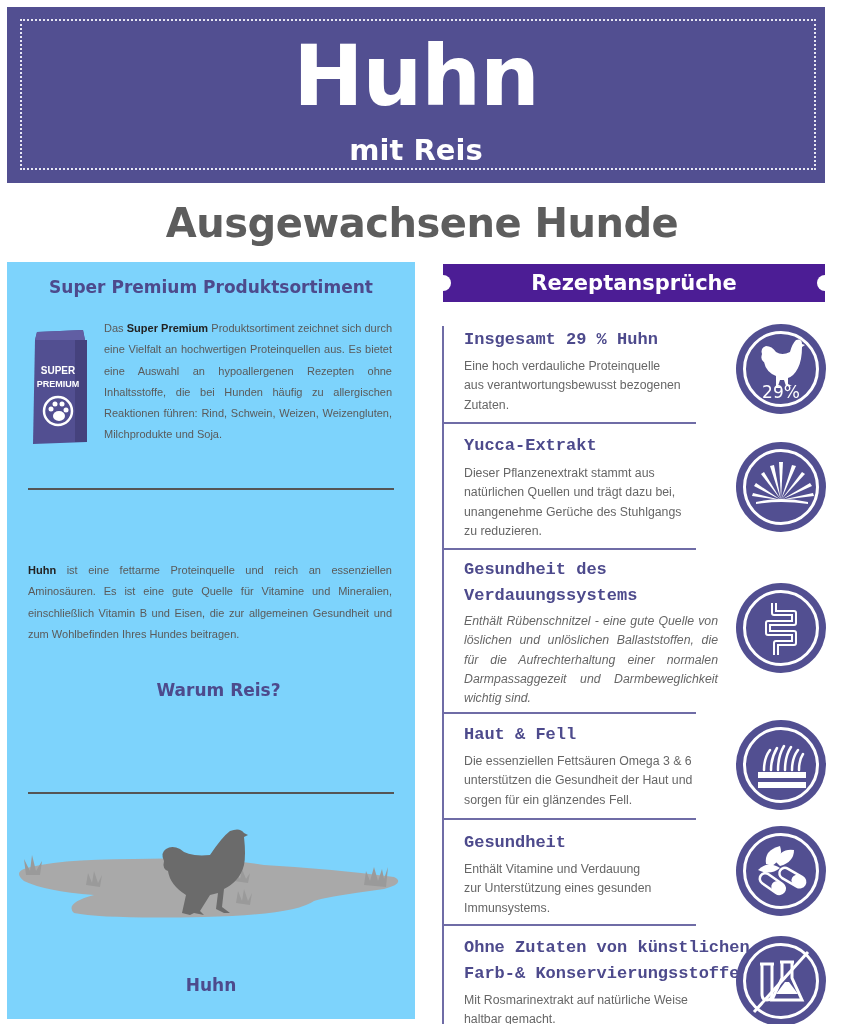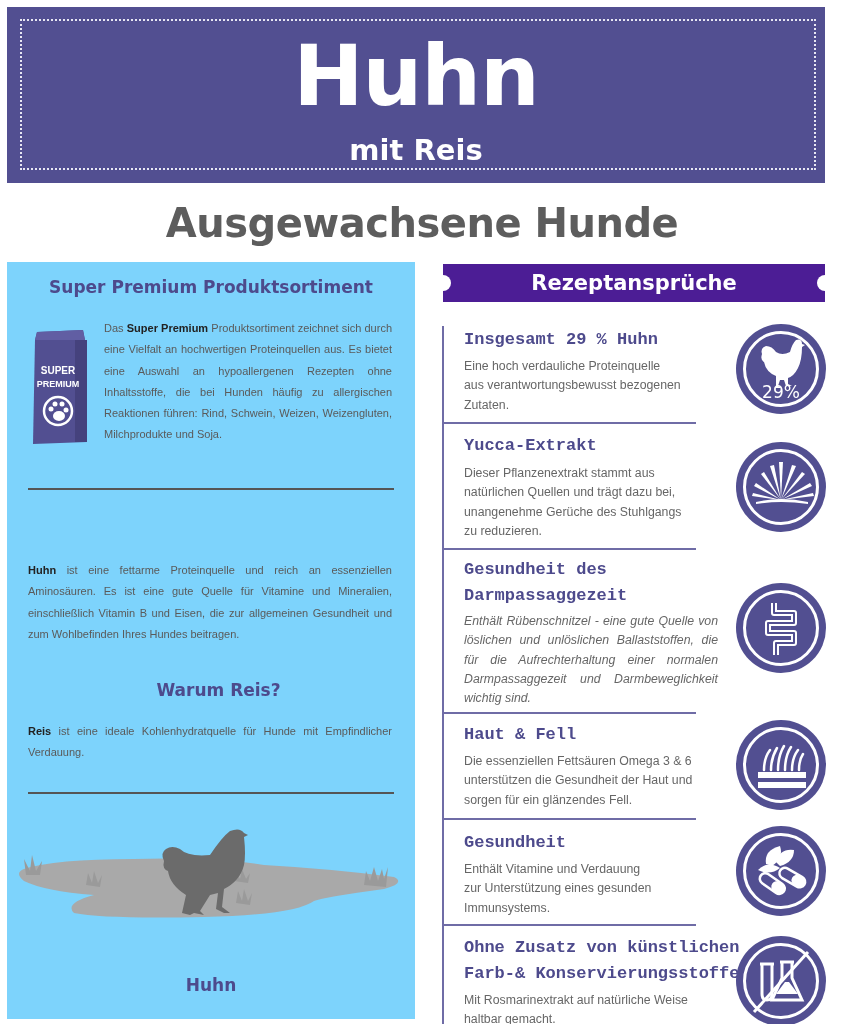--- a/index.html
+++ b/index.html
@@ -112,21 +112,20 @@
     <circle cx="35" cy="82" r="2.5" fill="#fff"></circle>
   </svg>
 
   <div class="para" style="left:97px; top:56px; width:288px;"><span>Das </span><b>Super Premium</b><span> Produktsortiment zeichnet sich durch eine Vielfalt an hochwertigen Proteinquellen aus. Es bietet eine Auswahl an hypoallergenen Rezepten ohne Inhaltsstoffe, die bei Hunden häufig zu allergischen Reaktionen führen: Rind, Schwein, Weizen, Weizengluten, Milchprodukte und Soja.</span></div>
 
   <div class="rule" style="top:226px;"></div>
 
   <div class="para" style="left:21px; top:292px; width:364px;margin-top:6px;"><b>Huhn</b><span> ist eine fettarme Proteinquelle und reich an essenziellen Aminosäuren. Es ist eine gute Quelle für Vitamine und Mineralien, einschließlich Vitamin B und Eisen, die zur allgemeinen Gesundheit und zum Wohlbefinden Ihres Hundes beitragen.</span></div>
 
   <div class="lh" style="top:418px;padding-left:15px;">Warum Reis?</div>
-  <div class="para" style="left:21px; top:459px; width:364px;"><b>Reis</b><span> ist eine ideale Kohlenhydratquelle für Hunde mit Empfindlicher Verdauung.</span></div>
 
   <div class="rule" style="top:530px;"></div>
 
   <div class="lh caption">Huhn</div>
 </div>
 
 <svg class="scene" viewBox="0 0 390 110">
   <path d="M10 44 Q40 34 120 34 Q200 32 250 40 Q320 44 380 52 Q392 58 370 64 Q310 72 300 76 Q280 90 190 92 Q90 94 60 88 Q50 78 80 70 Q30 66 10 56 Q0 48 10 44 Z" fill="#a9a9a9"></path>
   <g fill="#9a9a9a">
     <path d="M12 50 L10 34 L16 46 L18 30 L22 46 L28 36 L26 50 Z"></path>
@@ -185,21 +184,21 @@
       <path d="M45 58 L74 41 L76 44 Z"></path>
       <path d="M45 58 L16 54 L17 51 Z"></path>
       <path d="M45 58 L77 51 L78 54 Z"></path>
       <path d="M20 60 Q45 54 72 60 L72 62 Q45 58 20 62 Z"></path>
     </g>
   </svg>
 </div>
 
 <div>
   <div class="feat-title" style="top:557px;">Gesundheit des</div>
-  <div class="feat-title" style="top:583px;">Darmpassaggezeit</div>
+  <div class="feat-title" style="top:583px;">Verdauungssystems</div>
   <div class="feat-text just" style="top:612px;font-style:italic;">Enthält Rübenschnitzel - eine gute Quelle von löslichen und unlöslichen Ballaststoffen, die für die Aufrechterhaltung einer normalen Darmpassaggezeit und Darmbeweglichkeit wichtig sind.</div>
 </div>
 <div class="badge" style="top:583px;">
   <div class="ring"></div>
   <svg viewBox="0 0 90 90">
     <path d="M38 20 L38 30 L58 30 L58 40 L32 40 L32 50 L58 50 L58 60 L40 60 L40 72" fill="none" stroke="#fff" stroke-width="6" stroke-linejoin="round"></path>
     <path d="M38 20 L38 30 L58 30 L58 40 L32 40 L32 50 L58 50 L58 60 L40 60 L40 72" fill="none" stroke="#524f91" stroke-width="2" stroke-linejoin="round"></path>
   </svg>
 </div>
 
@@ -244,21 +243,21 @@
       <rect x="36" y="52" width="14" height="11" rx="5.5" fill="#fff"></rect>
     </g>
     <g transform="rotate(30 56 52)">
       <rect x="42" y="46" width="28" height="11" rx="5.5" fill="none" stroke="#fff" stroke-width="2.5"></rect>
       <rect x="56" y="46" width="14" height="11" rx="5.5" fill="#fff"></rect>
     </g>
   </svg>
 </div>
 
 <div>
-  <div class="feat-title" style="top:935px;">Ohne Zusatz von künstlichen</div>
+  <div class="feat-title" style="top:935px;">Ohne Zutaten von künstlichen</div>
   <div class="feat-title" style="top:961px;">Farb-&amp; Konservierungsstoffen</div>
   <div class="feat-text" style="top:991px; white-space:pre-line;">Mit Rosmarinextrakt auf natürliche Weise
 haltbar gemacht.</div>
 </div>
 <div class="badge" style="top:936px;">
   <div class="ring"></div>
   <svg viewBox="0 0 90 90">
     <g fill="none" stroke="#fff" stroke-width="3">
       <path d="M26 28 L26 58 Q26 64 31 64 Q36 64 36 58 L36 28"></path>
       <path d="M24 28 L38 28"></path>

